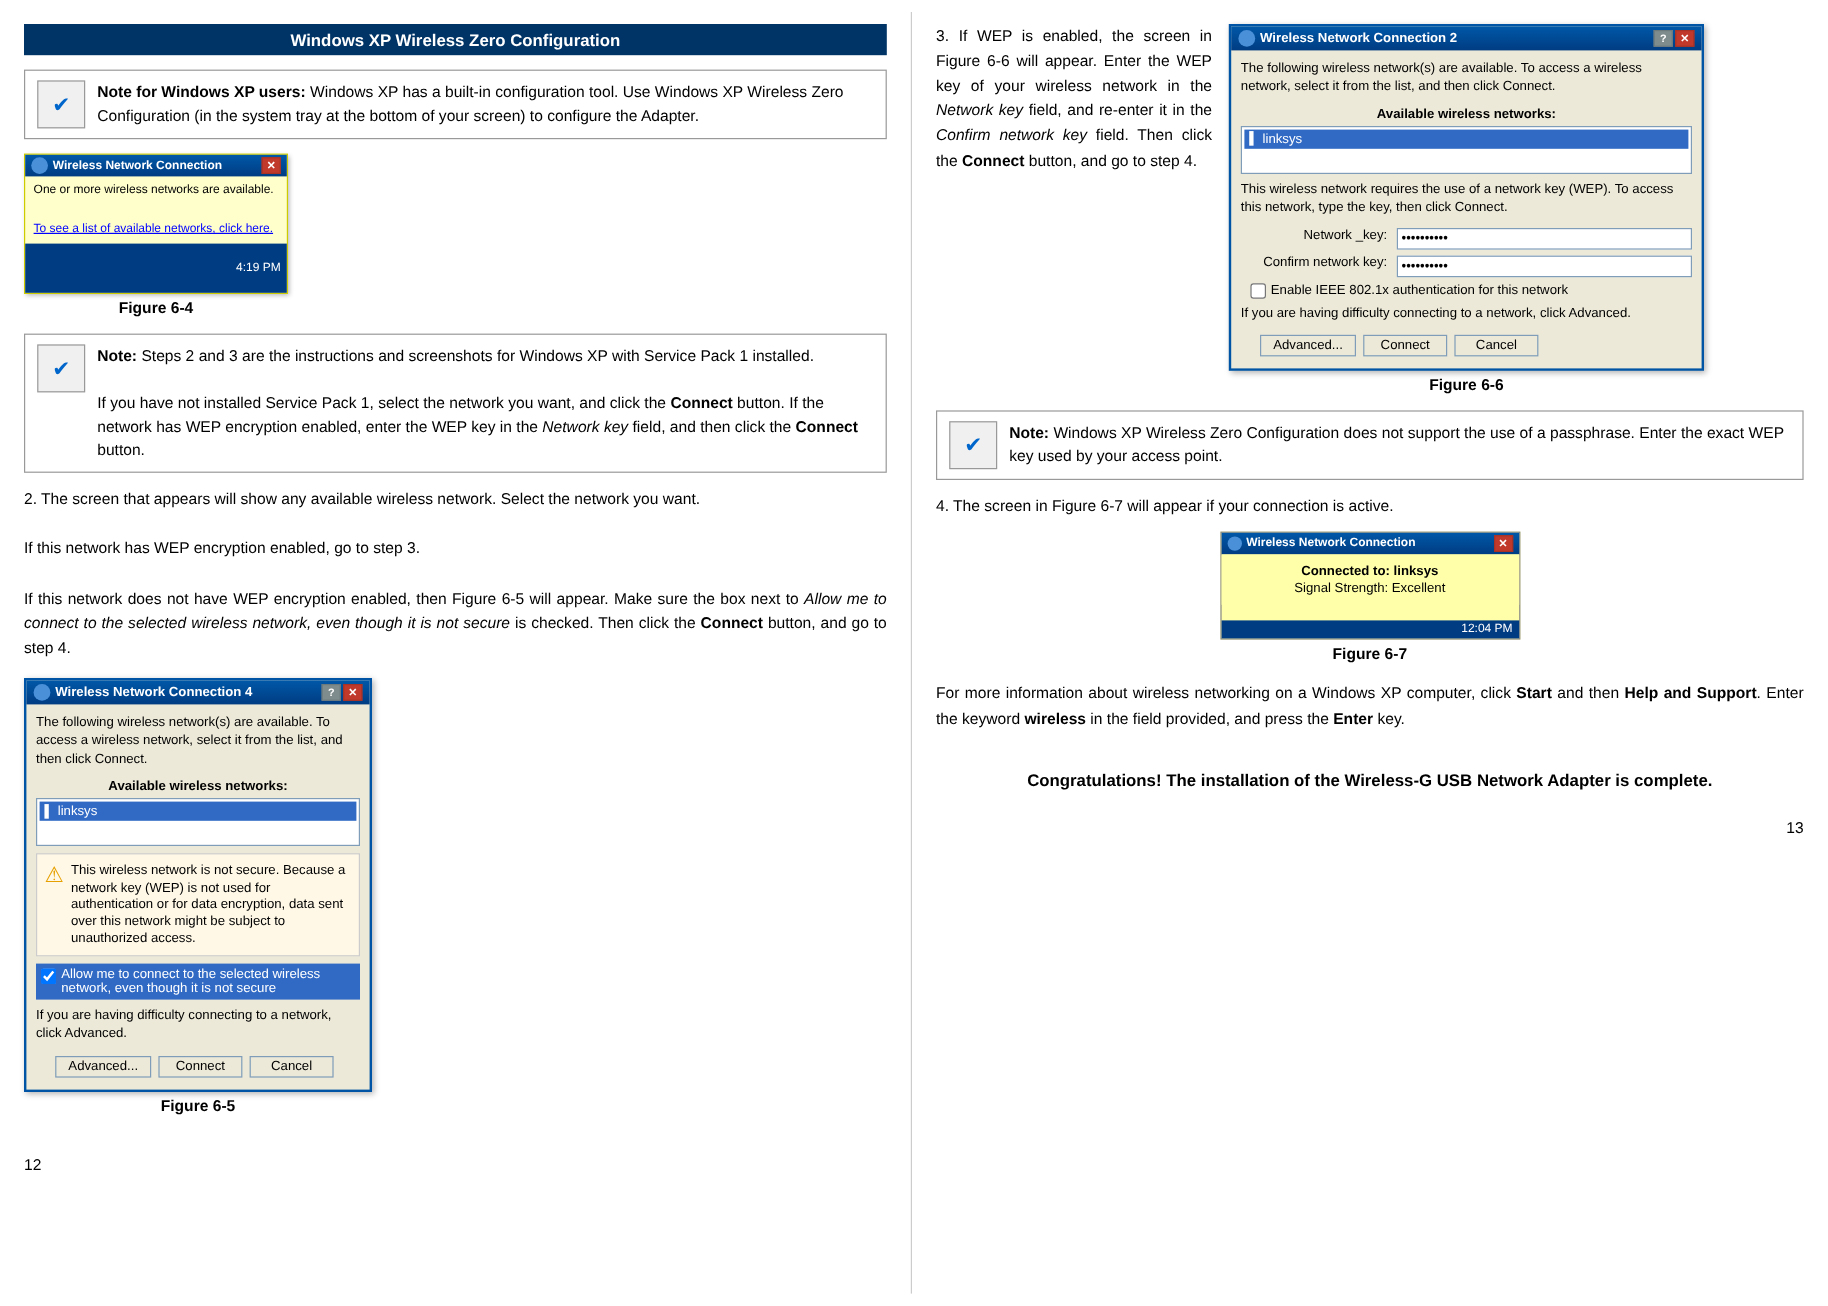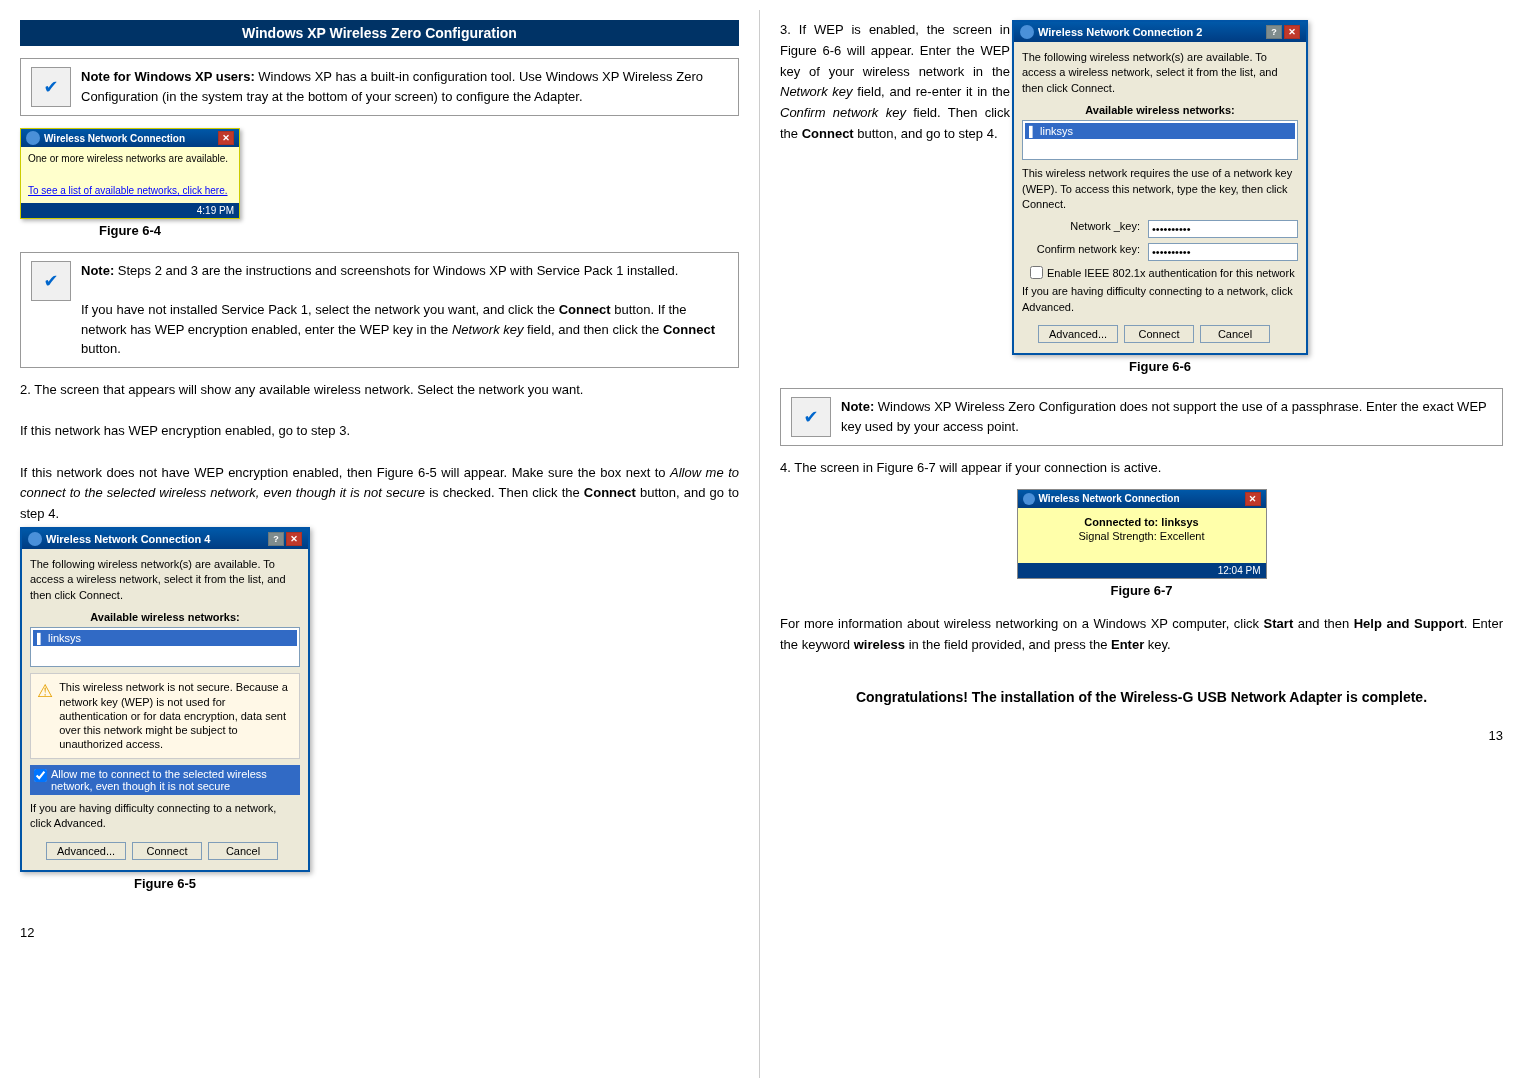--- a/index.html
+++ b/index.html
@@ -235,28 +235,28 @@
       line-height: 1.4;
     }
     .win-notif-link {
       color: blue;
       text-decoration: underline;
     }
     .win-notif-footer {
       background: #003c82;
       color: white;
       font-size: 10px;
-      padding: 2px 5px;
+      padding: 15px 5px;
       text-align: right;
     }
     
     .win-dialog2 {
       border: 2px solid #0054a6;
       background: #ece9d8;
-      width: 296px;
+      width: 396px;
       font-size: 11px;
       font-family: 'Tahoma', sans-serif;
       box-shadow: 2px 2px 5px rgba(0,0,0,0.3);
       display: inline-block;
     }
     .win-form-row {
       display: flex;
       align-items: flex-start;
       margin-bottom: 5px;
       font-size: 11px;
@@ -330,21 +330,21 @@
       font-size: 14px;
       text-align: center;
       margin-top: 30px;
       line-height: 1.6;
     }
     .full-step {
       margin-bottom: 14px;
     }
     .two-col-step {
       display: flex;
-      gap: 2px;
+      gap: 14px;
       align-items: flex-start;
     }
     .step-left-text {
       flex: 1;
       font-size: 13px;
       line-height: 1.6;
       text-align: justify;
     }
     .step-left-text b { font-weight: bold; }
     .step-left-text i { font-style: italic; }

